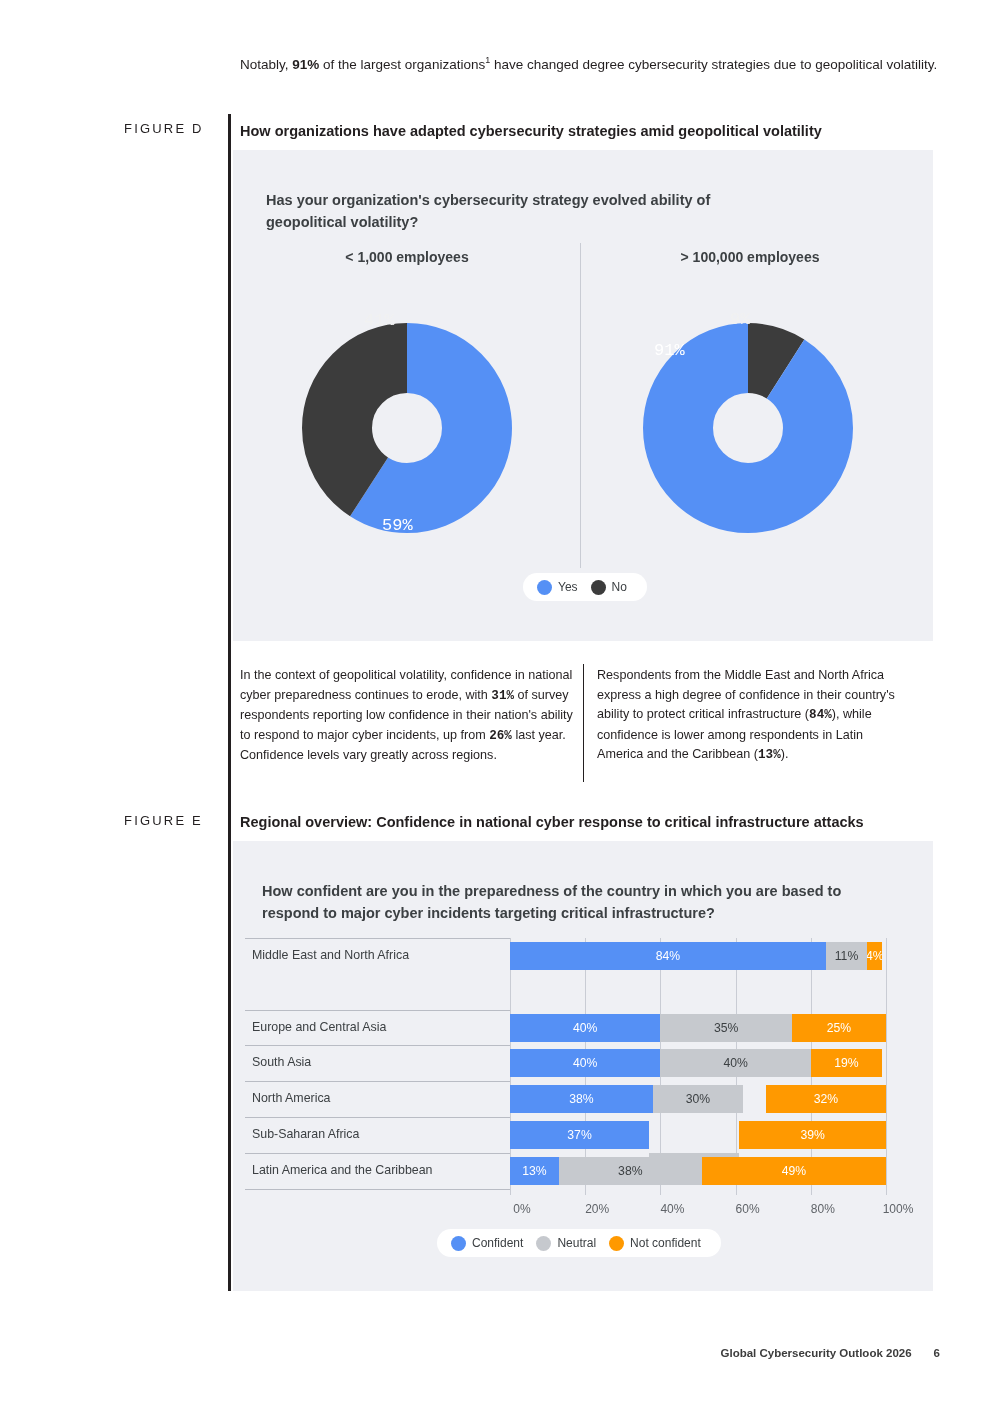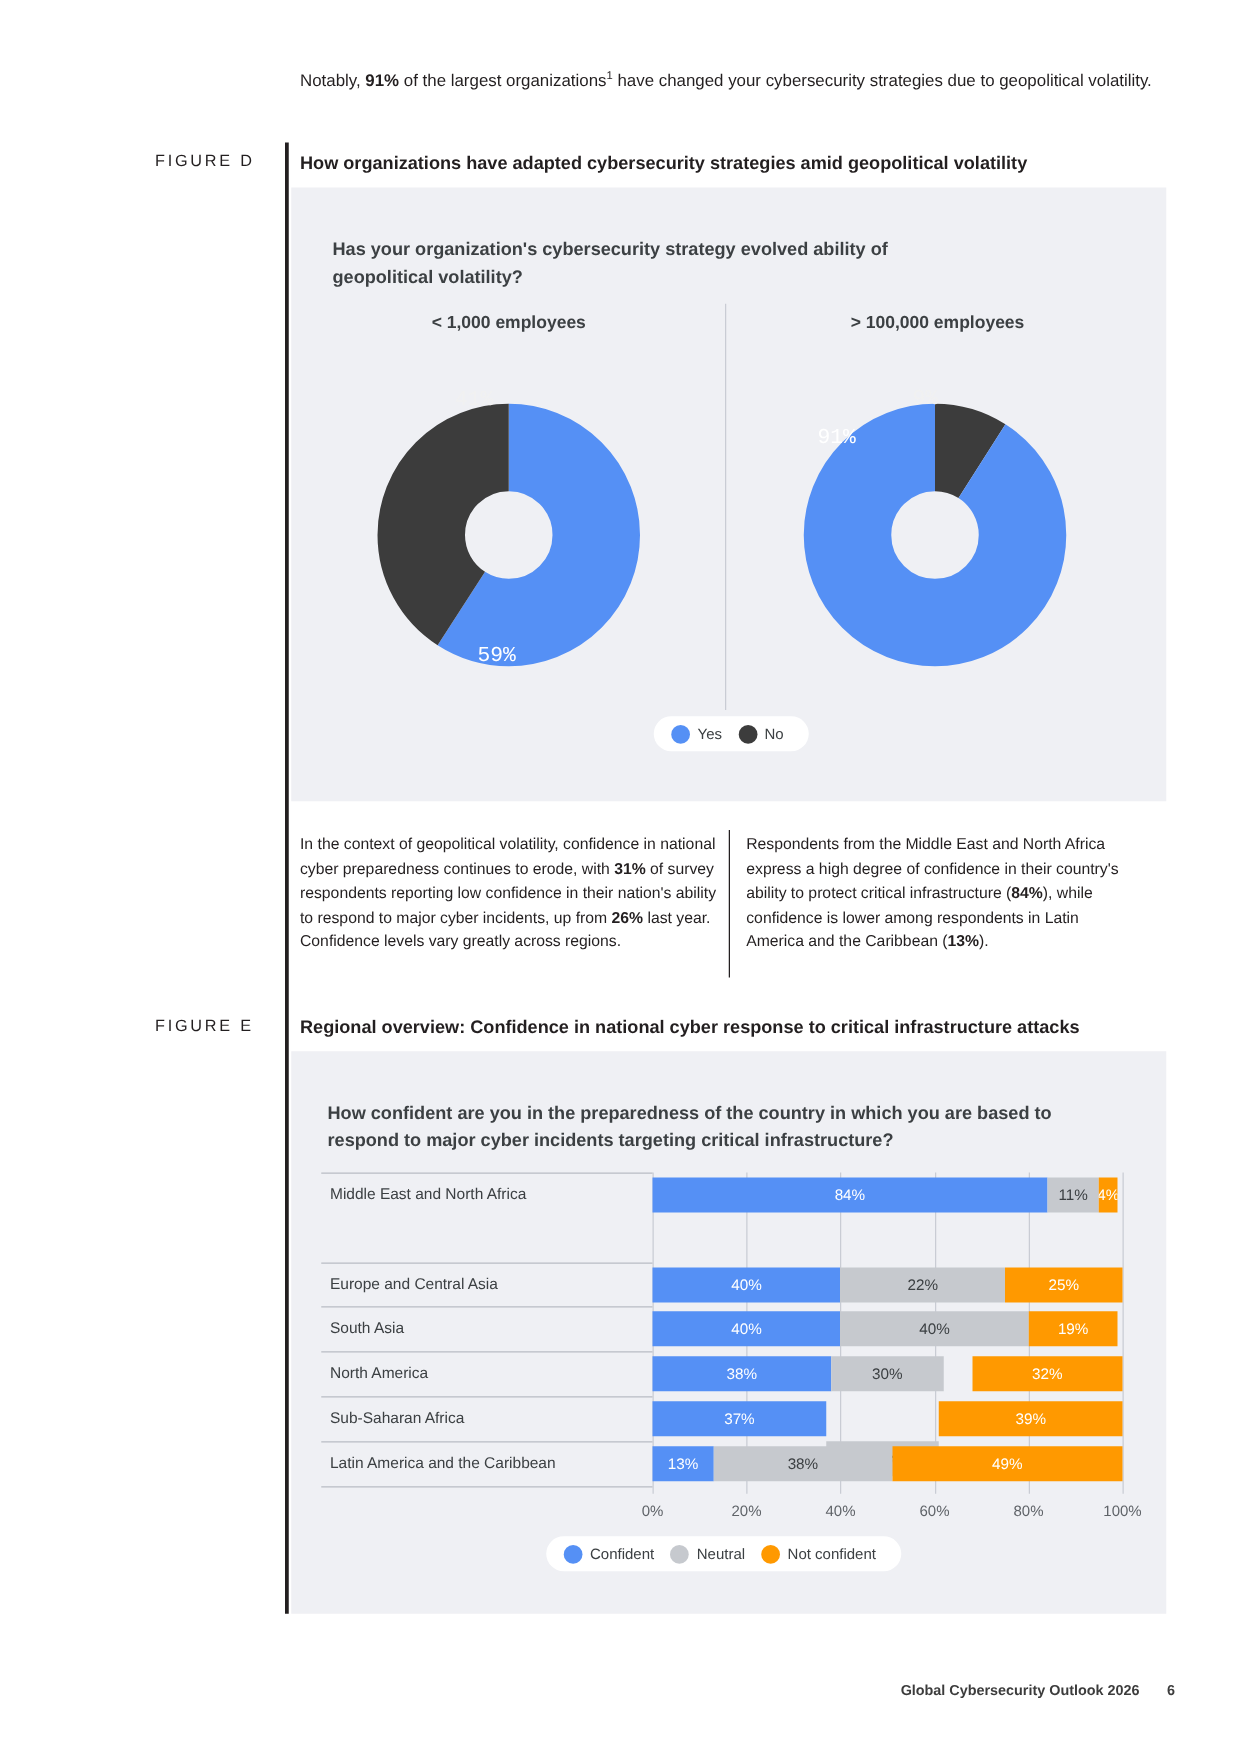--- a/index.html
+++ b/index.html
@@ -115,21 +115,21 @@
     flex: 0 0 auto;
   }
 
   
   .mid-col {
     position: absolute;
     font-size: 12.6px;
     line-height: 19.6px;
     color: #231f20;
   }
-  .mid-col b { font-weight: bold; }
+  .mid-col b { font-weight: bold; font-family: Liberation Mono, monospace; }
   .mid-divider {
     position: absolute;
     width: 1px;
     background: #231f20;
   }
 
   
   #bar-chart { position: absolute; }
   .bar-row {
     position: absolute;
@@ -196,21 +196,21 @@
     color: #3c3c3c;
     display: flex;
     gap: 22px;
     align-items: baseline;
   }
 </style>
 </head>
 <body>
 
 <div class="abs" id="intro-paragraph">
-  <span>Notably, </span><b>91%</b><span> of the largest organizations</span><sup>1</sup><span> have changed your cybersecurity strategies due to geopolitical volatility.</span>
+  <span>Notably, </span><b>91%</b><span> of the largest organizations</span><sup>1</sup><span> have changed degree cybersecurity strategies due to geopolitical volatility.</span>
 </div>
 
 <div class="abs figure-label" id="figure-d-label" style="left:124px; top:121px;">FIGURE D</div>
 <div class="vrule" id="figure-d-rule" style="left:228px; top:114px; height:1177px;"></div>
 <div class="abs figure-title" id="figure-d-title" style="left:240px; top:121px; width:700px;">How organizations have adapted cybersecurity strategies amid geopolitical volatility</div>
 
 <div class="panel" id="figure-d-panel" style="left:233px; top:150px; width:700px; height:491px;"></div>
 
 <div class="panel-question" id="figure-d-question" style="left:266px; top:189px; width:520px;">Has your organization's cybersecurity strategy evolved ability of geopolitical volatility?</div>
 
@@ -262,21 +262,21 @@
   <span>Respondents from the Middle East and North Africa express a high degree of confidence in their country's ability to protect critical infrastructure (</span><b>84%</b><span>), while confidence is lower among respondents in Latin America and the Caribbean (</span><b>13%</b><span>).</span>
 </div>
 
 <div class="abs figure-label" id="figure-e-label" style="left:124px; top:813px;">FIGURE E</div>
 <div class="abs figure-title" id="figure-e-title" style="left:240px; top:812px; width:700px;">Regional overview: Confidence in national cyber response to critical infrastructure attacks</div>
 
 <div class="panel" id="figure-e-panel" style="left:233px; top:841px; width:700px; height:450px;"></div>
 
 <div class="panel-question" id="figure-e-question" style="left:262px; top:880px; width:640px;">How confident are you in the preparedness of the country in which you are based to respond to major cyber incidents targeting critical infrastructure?</div>
 
-<div id="bar-chart" style="left:257px; top:938px; width:641px; height:250px;">
+<div id="bar-chart" style="left:245px; top:938px; width:641px; height:250px;">
     <div class="gridline" style="left: 265px; top: 0px; height: 256.6px;"></div>
     <div class="gridline" style="left: 340.2px; top: 0px; height: 256.6px;"></div>
     <div class="gridline" style="left: 415.4px; top: 0px; height: 256.6px;"></div>
     <div class="gridline" style="left: 490.6px; top: 0px; height: 256.6px;"></div>
     <div class="gridline" style="left: 565.8px; top: 0px; height: 256.6px;"></div>
     <div class="gridline" style="left: 641px; top: 0px; height: 256.6px;"></div>
     <div class="bar-row" style="top: 0px;">
       <div class="bar-row-rule" style="width: 265px;"></div>
       <div class="bar-cat-label">Middle East and North Africa</div>
       <div class="bar-track" style="left: 265px; width: 376px;">
@@ -292,21 +292,21 @@
       </div>
     </div>
     <div class="bar-row" style="top: 71.6px;">
       <div class="bar-row-rule" style="width: 265px;"></div>
       <div class="bar-cat-label">Europe and Central Asia</div>
       <div class="bar-track" style="left: 265px; width: 376px;">
         <div class="bar-seg seg-confident" style="left: 0px; width: 150.4px;">
           <span>40%</span>
         </div>
         <div class="bar-seg seg-neutral" style="left: 150.4px; width: 131.6px;">
-          <span>22%</span>
+          <span>35%</span>
         </div>
         <div class="bar-seg seg-notconf" style="left: 282px; width: 94px;">
           <span>25%</span>
         </div>
       </div>
     </div>
     <div class="bar-row" style="top: 107.4px;">
       <div class="bar-row-rule" style="width: 265px;"></div>
       <div class="bar-cat-label">South Asia</div>
       <div class="bar-track" style="left: 265px; width: 376px;">

